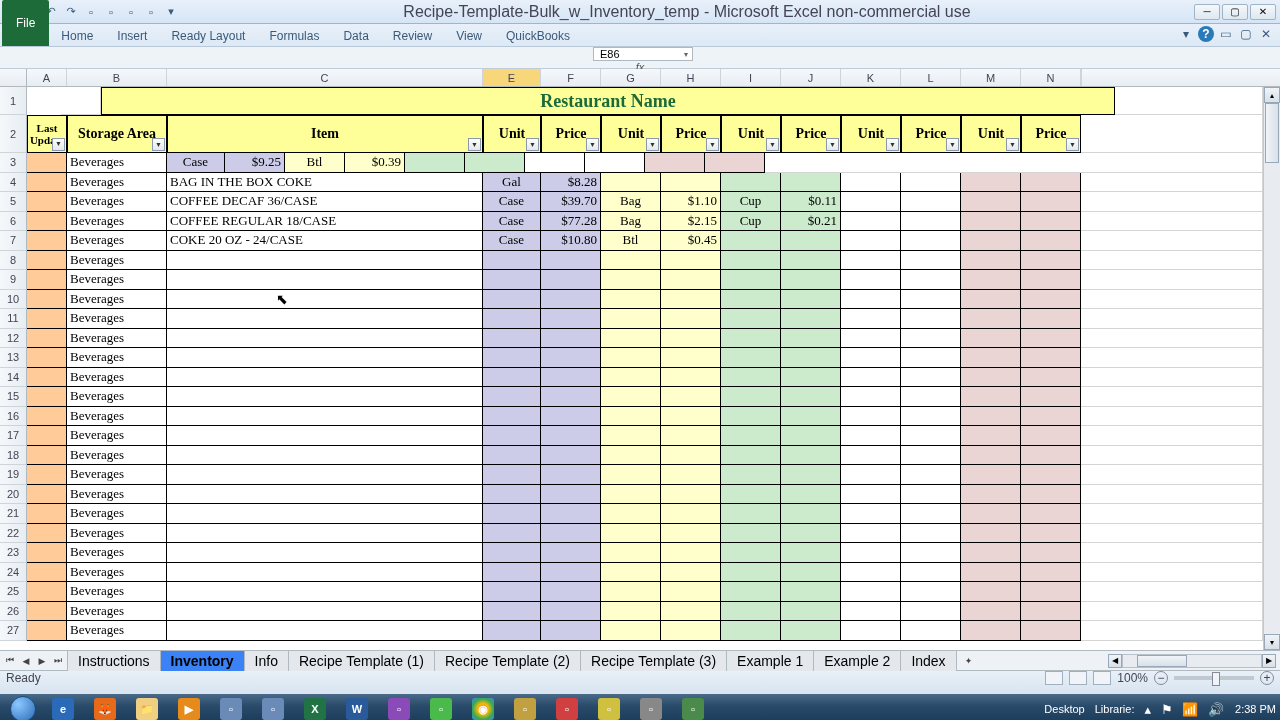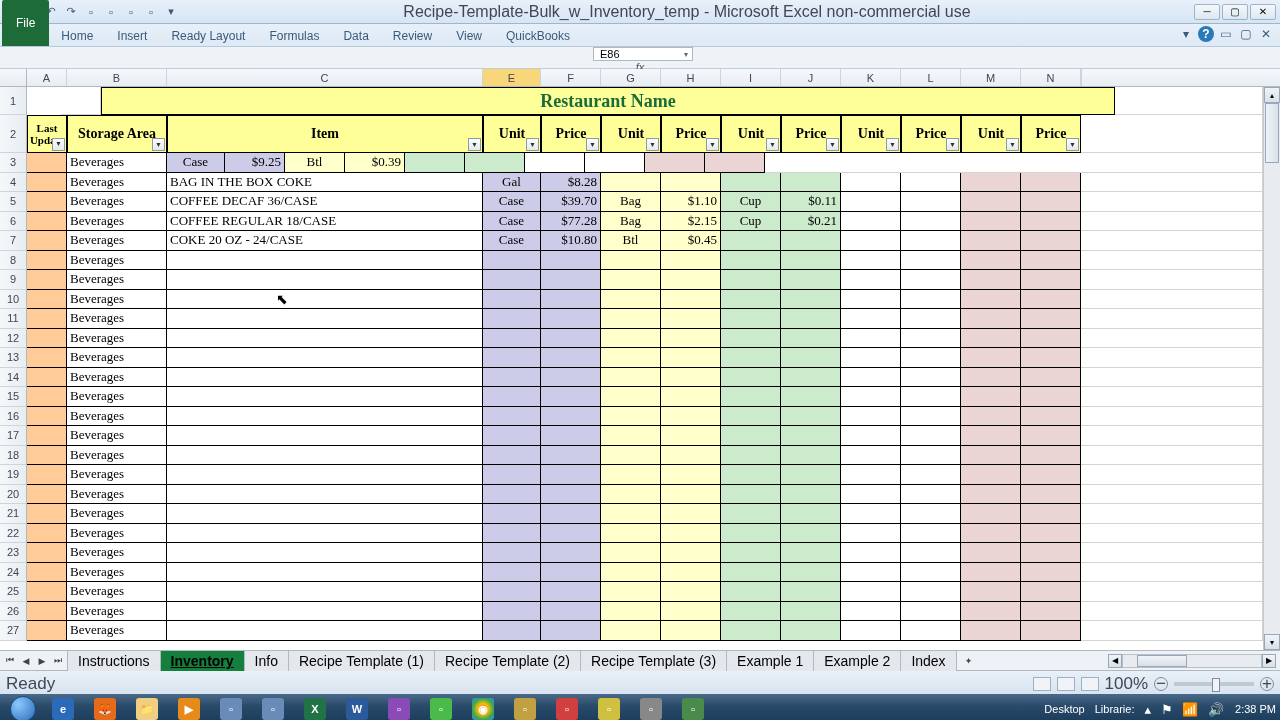--- a/index.html
+++ b/index.html
@@ -66,28 +66,28 @@
 .calign { justify-content: center; }
 
 
 .cursor-ptr { position: absolute; left: 276px; top: 222px; z-index: 50; font-size: 14px; pointer-events: none; }
 
 
 .sheet-bar { height: 20px; background: #eef2f6; display: flex; align-items: center; border-top: 1px solid #b0b8c0; }
 .sheet-nav { display: flex; padding: 0 2px; }
 .snav { width: 16px; height: 16px; display: flex; align-items: center; justify-content: center; font-size: 9px; color: #444; cursor: pointer; }
 .sheet-tab { padding: 2px 10px; font-size: 14px; background: #e4e8ec; border: 1px solid #b0b8c0; border-bottom: none; cursor: pointer; margin-left: -1px; }
-.sheet-tab.active { background: #15803d; font-weight: bold; text-decoration: underline; }
+.sheet-tab.active { background: #3b82f6; font-weight: bold; }
 .hscroll { flex: 1; margin-left: 20px; display: flex; justify-content: flex-end; align-items: center; padding-right: 4px; }
 .hscroll-track { width: 140px; height: 14px; background: #e8ecf0; border: 1px solid #b8c0c8; position: relative; }
 .hscroll-thumb { position: absolute; left: 14px; top: 0; width: 50px; height: 12px; background: linear-gradient(#f0f4f8,#d8e0e8); border: 1px solid #98a8b8; }
 .hscroll-btn { width: 14px; height: 14px; background: linear-gradient(#f0f4f8,#d8e0e8); border: 1px solid #98a8b8; font-size: 8px; display: flex; align-items: center; justify-content: center; }
 
 
-.status-bar { height: 24px; background: linear-gradient(#e8f0f8,#d8e4f0); display: flex; align-items: flex-end; padding: 0 6px; border-top: 1px solid #b0b8c0; font-size: 17px; color: #445; }
+.status-bar { height: 24px; background: linear-gradient(#e8f0f8,#d8e4f0); display: flex; align-items: flex-start; padding: 0 6px; border-top: 1px solid #b0b8c0; font-size: 12px; color: #445; }
 .status-right { margin-left: auto; display: flex; align-items: center; gap: 6px; }
 .view-btn { width: 18px; height: 14px; border: 1px solid #a0b0c0; background: #f0f4f8; cursor: pointer; }
 .zoom-slider { width: 80px; height: 4px; background: #c0c8d0; position: relative; }
 .zoom-slider::after { content: ""; position: absolute; left: 38px; top: -4px; width: 6px; height: 12px; background: #f0f4f8; border: 1px solid #889; }
 
 
 .taskbar { height: 30px; background: linear-gradient(#4a6a8a, #2a4a6a 40%, #1a3a5a); display: flex; align-items: center; padding: 0 4px; }
 .start-btn { width: 38px; height: 28px; display: flex; align-items: center; justify-content: center; }
 .start-orb { width: 26px; height: 26px; border-radius: 50%; background: radial-gradient(circle at 30% 30%, #8cc8ff, #2a6ab8); border: 1px solid #1a4a7a; position: relative; }
 .task-icn { width: 40px; height: 26px; margin: 0 1px; display: flex; align-items: center; justify-content: center; cursor: pointer; border-radius: 2px; }

